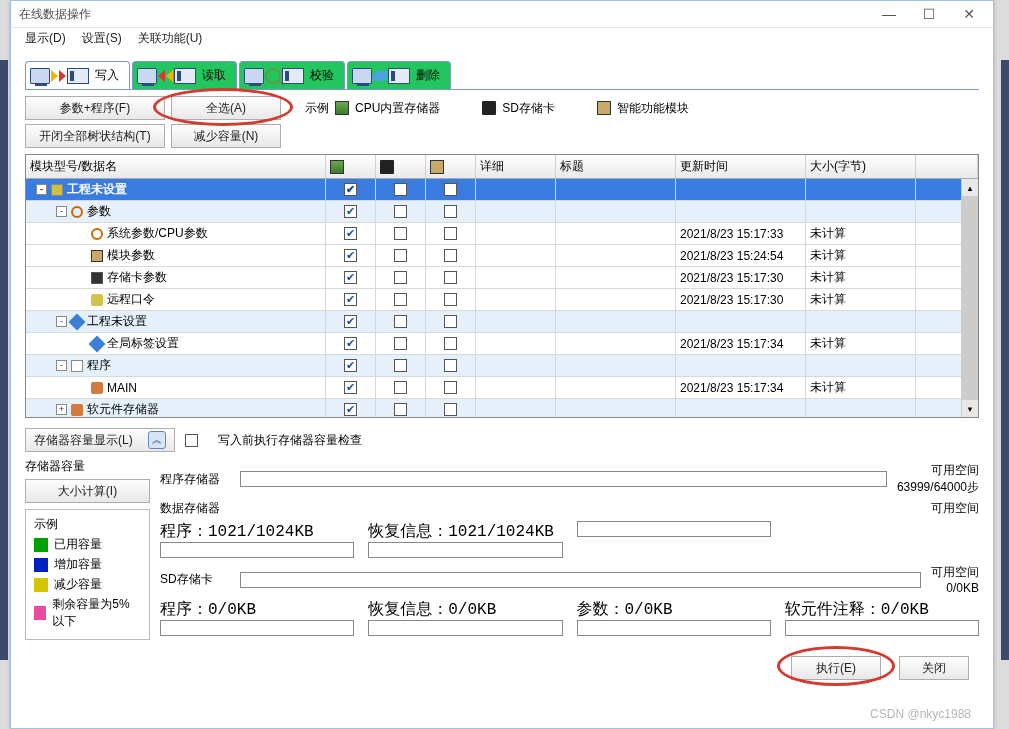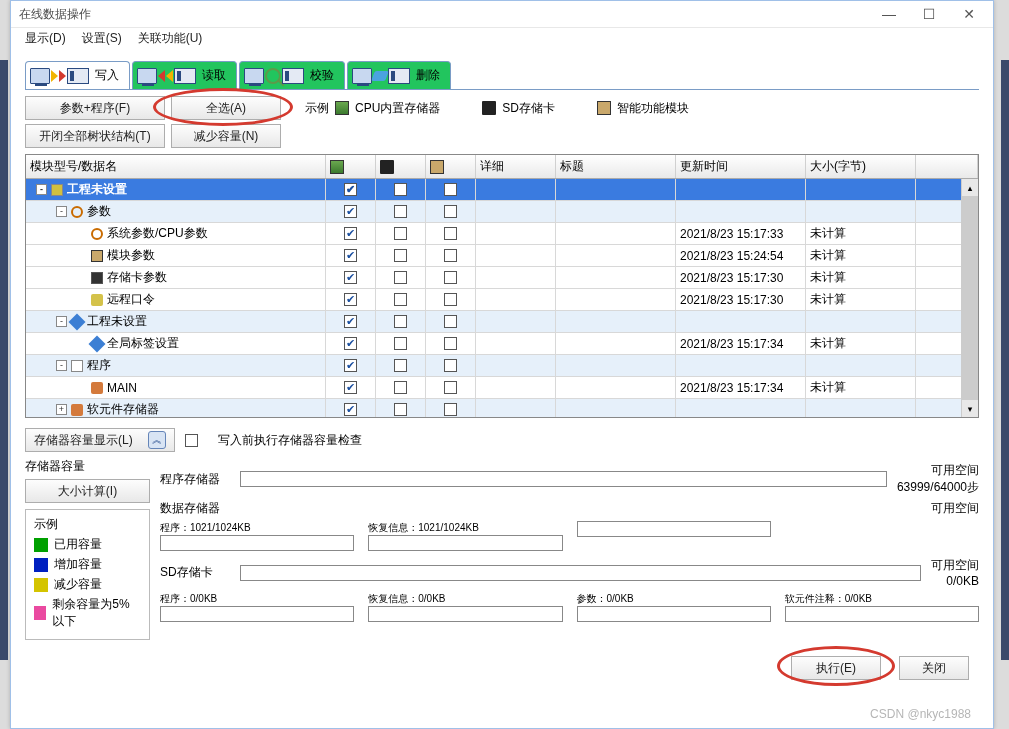--- a/index.html
+++ b/index.html
@@ -63,21 +63,21 @@
   .cb.chk::after{content:"✔";}
   .scroll { position:absolute; right:0; top:24px; bottom:0; width:17px; background:#f0f0f0; border-left:1px solid #ccc;}
   .scroll .thumb{ position:absolute; top:0; width:100%; height:100%; background:#ccc;}
   .scroll .abtn{ width:100%; height:17px; background:#e8e8e8; display:flex;align-items:center;justify-content:center; font-size:9px;}
   .lower { margin:10px 14px 4px; }
   .lower .rowa { display:flex; align-items:center; gap:10px; }
   .cap-row { display:flex; align-items:center; gap:10px; margin:4px 0;}
   .bar { flex:1; height:16px; border:1px solid #888; background:#fff;}
   .four { display:grid; grid-template-columns:repeat(4,1fr); gap:14px; margin-top:4px;}
   .subbar { height:16px; border:1px solid #888; background:#fff;}
-  .sub { font-size:10px;}
+  .sub { font-size:16px;font-family:Liberation Mono, monospace;}
   .legend-box { border:1px solid #bbb; padding:6px 8px; margin-top:6px;}
   .legend-item { display:flex; align-items:center; gap:6px; margin:3px 0;}
   .sw { width:14px; height:14px;}
   .sw.g{background:#00a000;} .sw.b{background:#0020c0;} .sw.y{background:#d4c400;} .sw.p{background:#ea4aa0;}
   .bottom-btns { display:flex; justify-content:flex-end; gap:18px; padding:12px 24px 4px; }
   .watermark { position:absolute; right:38px; bottom:8px; color:rgba(120,120,120,.55); font-size:12px; z-index:200; pointer-events:none;}
   .left-col { display:flex; gap:10px;}
   .left-panel { width:125px;}
   .right-panel { flex:1;}
   .lbl { font-size:12px; }

